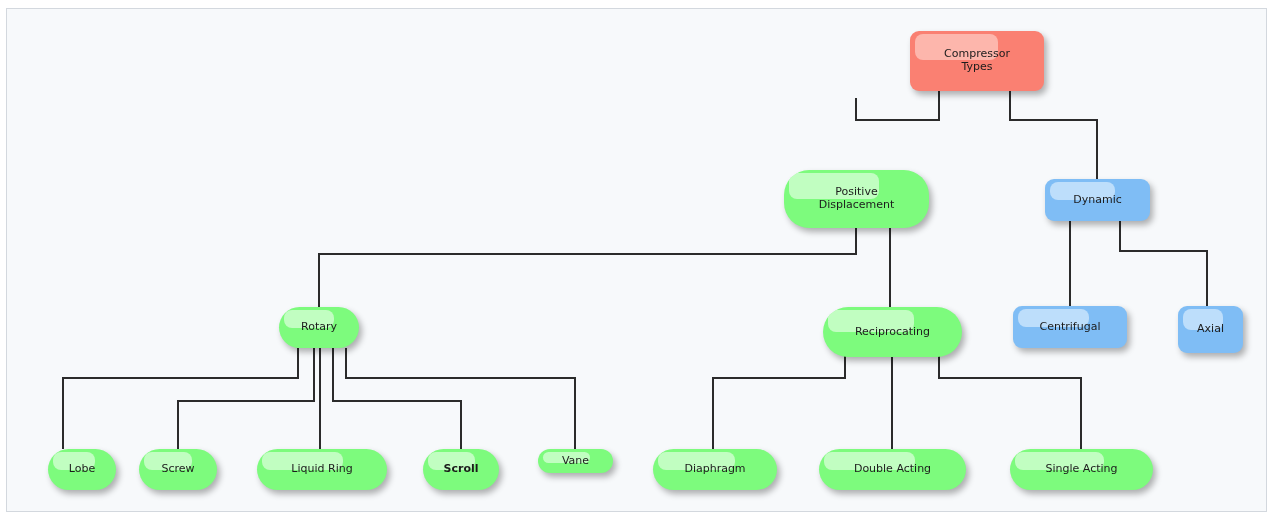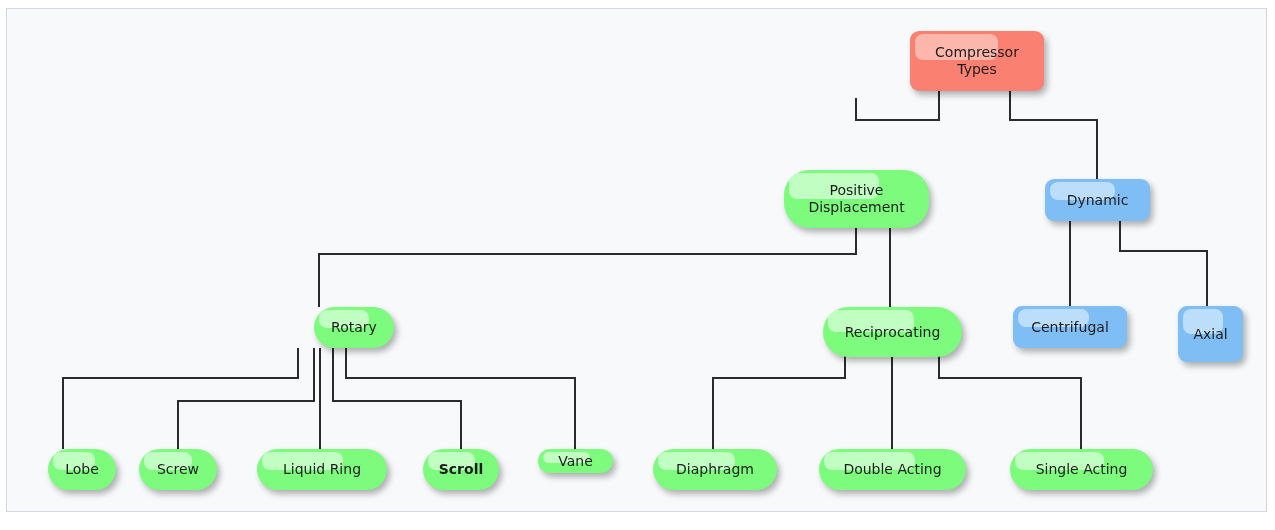--- a/index.html
+++ b/index.html
@@ -10,21 +10,21 @@
     background:#f7f9fb;border:1px solid #d3d8de;box-sizing:border-box;
   }
   #canvas{position:absolute;left:0;top:0;width:1261px;height:504px;}
   #edges{position:absolute;left:0;top:0;width:1261px;height:504px;}
 
   .node{
     position:absolute;box-sizing:border-box;
     border-radius:9px;
     display:flex;align-items:center;justify-content:center;
     text-align:center;line-height:1.18;
-    font-size:14px;color:#1c1c1c;
+    font-size:11px;color:#1c1c1c;
     box-shadow:3px 4px 6px rgba(0,0,0,0.30);
     overflow:hidden;
     z-index:3;
   }
   .node .lbl{position:relative;z-index:2;padding:0 4px;white-space:pre-line;}
   .node::before{
     content:"";position:absolute;left:5px;top:3px;
     width:62%;height:44%;border-radius:8px;
     background:rgba(255,255,255,0.45);
     z-index:1;pointer-events:none;
@@ -61,30 +61,30 @@
         <span class="lbl">Compressor
 Types</span>
       </div>
       <div class="node green" style="left: 777px; top: 161px; width: 145px; height: 58px;">
         <span class="lbl">Positive
 Displacement</span>
       </div>
       <div class="node blue" style="left: 1038px; top: 170px; width: 105px; height: 42px;">
         <span class="lbl">Dynamic</span>
       </div>
-      <div class="node green" style="left: 272px; top: 298px; width: 80px; height: 41px; margin-left: 35px;">
+      <div class="node green" style="left: 272px; top: 298px; width: 80px; height: 41px;">
         <span class="lbl">Rotary</span>
       </div>
       <div class="node green" style="left: 816px; top: 298px; width: 139px; height: 50px;">
         <span class="lbl">Reciprocating</span>
       </div>
       <div class="node blue" style="left: 1006px; top: 297px; width: 114px; height: 42px;">
         <span class="lbl">Centrifugal</span>
       </div>
-      <div class="node blue" style="left: 1171px; top: 297px; width: 65px; height: 56px;">
+      <div class="node blue" style="left: 1171px; top: 297px; width: 65px; height: 47px;">
         <span class="lbl">Axial</span>
       </div>
       <div class="node green" style="left: 22px; top: 440px; width: 68px; height: 41px; margin-left: 19px;">
         <span class="lbl">Lobe</span>
       </div>
       <div class="node green" style="left: 132px; top: 440px; width: 78px; height: 41px; text-align: right;">
         <span class="lbl">Screw</span>
       </div>
       <div class="node green" style="left: 250px; top: 440px; width: 130px; height: 41px;">
         <span class="lbl">Liquid Ring</span>

